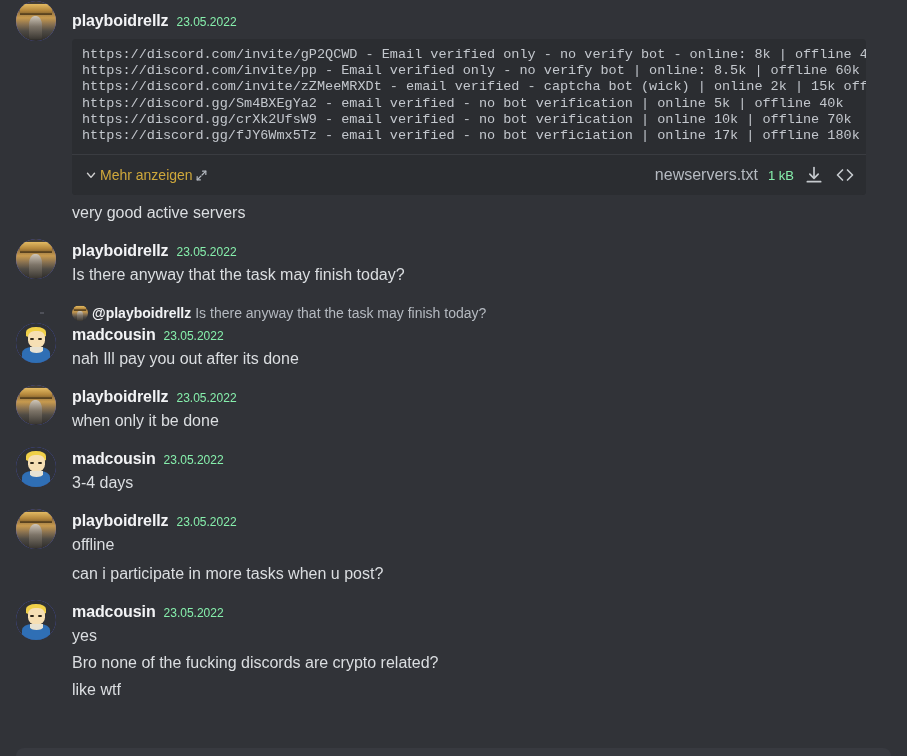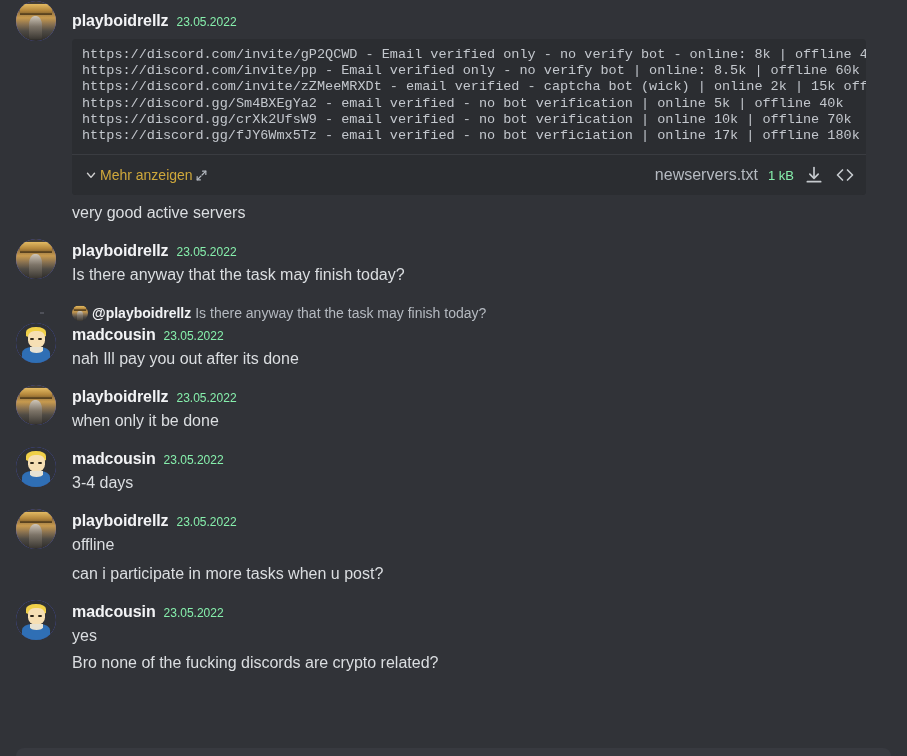--- a/index.html
+++ b/index.html
@@ -439,18 +439,21 @@
     </div>
     <div class="msg-head">
       <span class="username">madcousin</span>
       <span class="timestamp">23.05.2022</span>
     </div>
     <div class="msg-body">yes</div>
   </div>
   <div class="msg grouped" style="padding-top:4px;">
     <div class="msg-body">Bro none of the fucking discords are crypto related?</div>
   </div>
+  <div class="msg grouped" style="padding-top:4px;">
+    <div class="msg-body">like wtf</div>
+  </div>
 
   <div class="bottom-strip">
     <div class="bottom-input"></div>
   </div>
 
 </div>
 
 </body></html>

